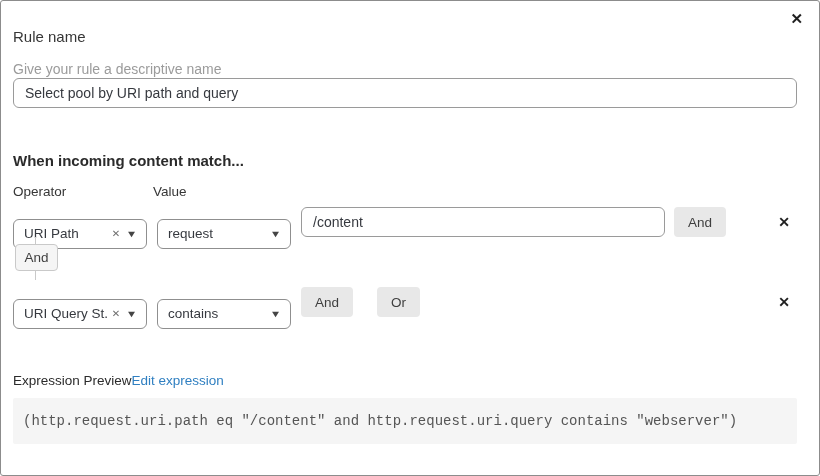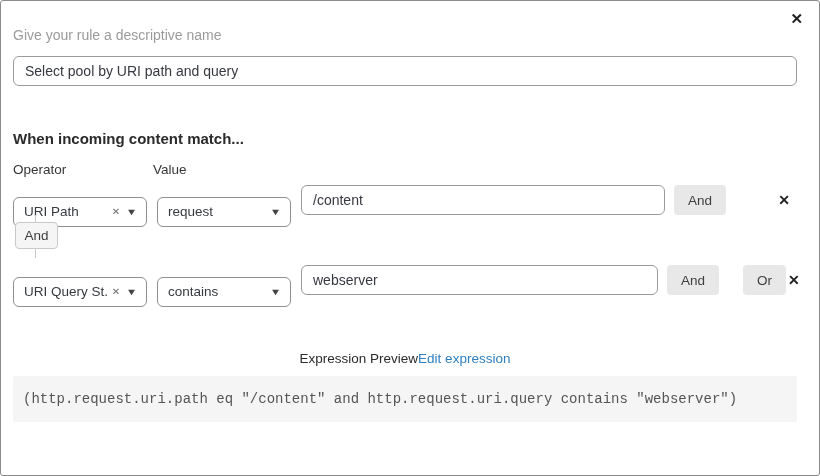--- a/index.html
+++ b/index.html
@@ -48,21 +48,20 @@
   .rule-helper {
     margin-top: 16px;
     font-size: 14px;
     color: #9b9b9b;
     line-height: 17px;
   }
   .text-input {
     display: block;
     width: 100%;
     height: 30px;
-    margin-top: 12px;
     border: 1px solid #9a9a9a;
     border-radius: 6px;
     padding: 8px 11px;
     font-size: 14px;
     color: #36393f;
     font-family: "Liberation Sans", sans-serif;
     background: #fff;
     outline: none;
   }
 
@@ -192,21 +191,21 @@
     font-size: 13.5px;
     color: #3f3f3f;
     display: flex;
     align-items: center;
     justify-content: center;
     cursor: pointer;
   }
 
   .expr-head {
     display: flex;
-    justify-content: center;
+    justify-content: flex-start;
     align-items: baseline;
     margin-top: 56px;
   }
   .expr-label {
     font-size: 13.5px;
     color: #2b2b2b;
     line-height: 16px;
   }
   .expr-link {
     font-size: 13.5px;
@@ -232,20 +231,21 @@
 </style>
 </head>
 <body>
 
 <div class="modal">
 
   <button class="close-btn">✕</button>
 
 
   <div>
+    <div class="rule-label">Rule name</div>
     <div class="rule-helper">Give your rule a descriptive name</div>
     <input class="text-input" type="text" value="Select pool by URI path and query" style="">
   </div>
 
   <h2 class="match-heading">When incoming content match...</h2>
 
   <div class="col-labels">
     <div class="col-op">Operator</div>
     <div class="col-val">Value</div>
   </div>
@@ -272,21 +272,20 @@
   <div class="cond-row">
     <div class="select w134">
       <span class="sel-label">URI Query St...</span>
       <span class="sel-clear">✕</span>
       <span class="sel-caret">▼</span>
     </div>
     <div class="select w134">
       <span class="sel-label">contains</span>
       <span class="sel-caret">▼</span>
     </div>
-    <input class="val-input w357" type="text" value="webserver" style="">
     <button class="logic-btn">And</button>
     <button class="logic-btn">Or</button>
     <button class="delete-btn">✕</button>
   </div>
 
   <div class="expr-head">
     <span class="expr-label">Expression Preview</span>
     <a class="expr-link">Edit expression</a>
   </div>
   <div class="expr-code">(http.request.uri.path eq "/content" and http.request.uri.query contains "webserver")</div>

